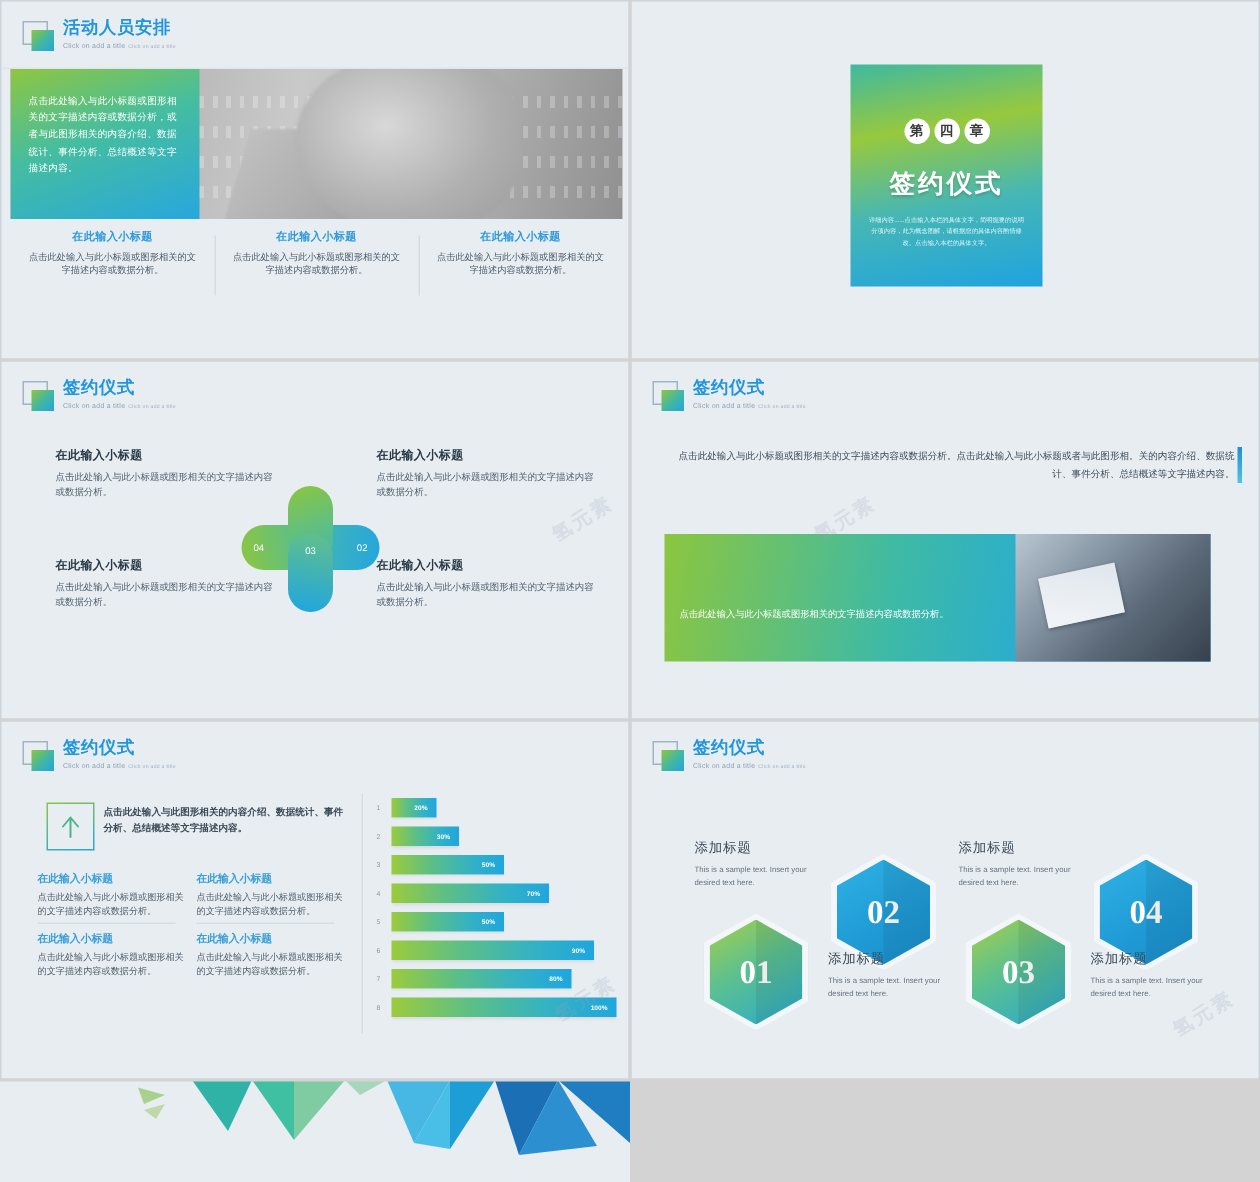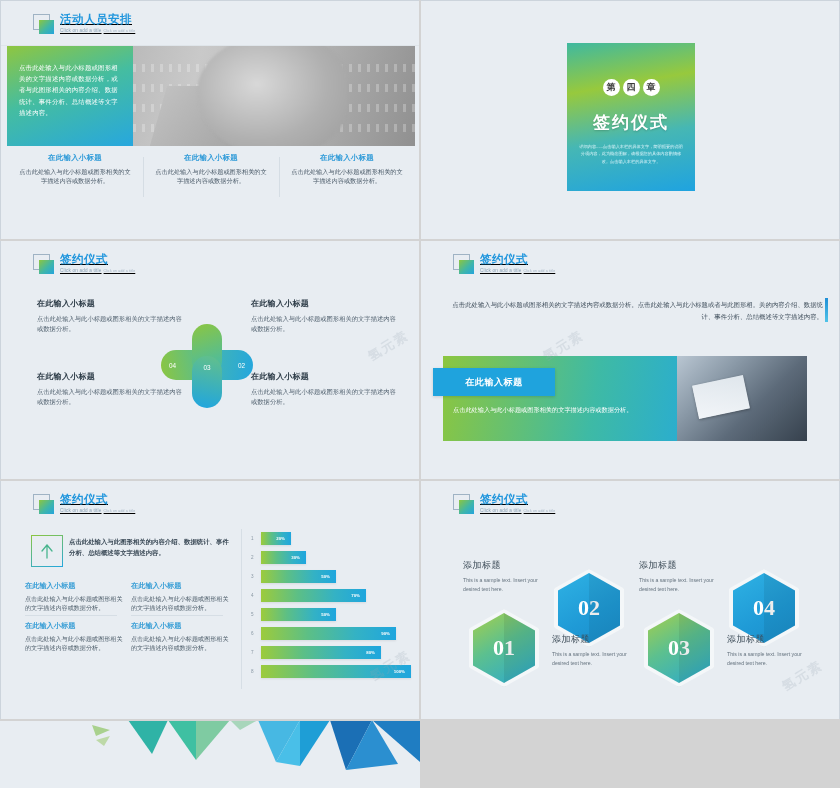--- a/index.html
+++ b/index.html
@@ -26,21 +26,21 @@
   .s5{left:0;top:480px}
   .s6{left:420px;top:480px}
   .s7{left:0;top:720px;height:68px;width:420px}
   .gapv{position:absolute;left:419px;top:0;width:2px;height:720px;background:#d3d3d3;}
   .gaph1{position:absolute;left:0;top:239px;width:840px;height:2px;background:#d3d3d3;}
   .gaph2{position:absolute;left:0;top:479px;width:840px;height:2px;background:#d3d3d3;}
   .gaph3{position:absolute;left:0;top:719px;width:840px;height:2px;background:#d3d3d3;}
   .rightfill{position:absolute;left:420px;top:720px;width:420px;height:68px;background:#d3d3d3;}
 
   
-  .hdr{position:absolute;left:32px;top:12px;display:flex;align-items:flex-end;text-decoration:underline;}
+  .hdr{position:absolute;left:14px;top:12px;display:flex;align-items:flex-end;}
   .hdr-logo{position:relative;width:22px;height:21px;margin-right:5px;flex:none;}
   .hdr-logo .sq-out{position:absolute;left:0;top:0;width:17px;height:16px;border:1px solid #9fb3c4;box-sizing:border-box;background:transparent;}
   .hdr-logo .sq-in{position:absolute;left:6px;top:6px;width:15px;height:14px;
     background:linear-gradient(135deg,#8cc63f 0%,#3fb6a8 55%,#24a4dd 100%);}
   .hdr-txt{padding-top:0px;}
   .hdr-title{font-size:11.5px;color:#2196dd;font-weight:bold;letter-spacing:.5px;line-height:13px;}
   .hdr-sub{font-size:4.6px;color:#8aa0b4;line-height:8px;letter-spacing:.2px;margin-top:1px;}
   .hdr-sub .s2t{font-size:3.4px;color:#9fb0c0;margin-left:2px;}
   .hdr-rule{position:absolute;left:0;top:44px;width:420px;height:1px;background:#dfe5ea;}
 
@@ -267,21 +267,20 @@
           <span>Click on add a title</span><span class="s2t">Click on add a title</span>
         </div>
       </div>
     </div>
 
     <div class="toptext">点击此处输入与此小标题或图形相关的文字描述内容或数据分析。点击此处输入与此小标题或者与此图形相。关的内容介绍、数据统计、事件分析、总结概述等文字描述内容。</div>
     <div class="accent"></div>
 
     <div class="card">
       <div class="photo"></div>
-      <div class="tag">在此输入标题</div>
       <p>点击此处输入与此小标题或图形相关的文字描述内容或数据分析。</p>
     </div>
     <div class="wm" style="left:120px;top:96px">氢元素</div>
   </div>
 
   <div class="slide s5 bdr">
     <div class="hdr">
       <div class="hdr-logo">
         <div class="sq-out"></div>
           <div class="sq-in"></div>

